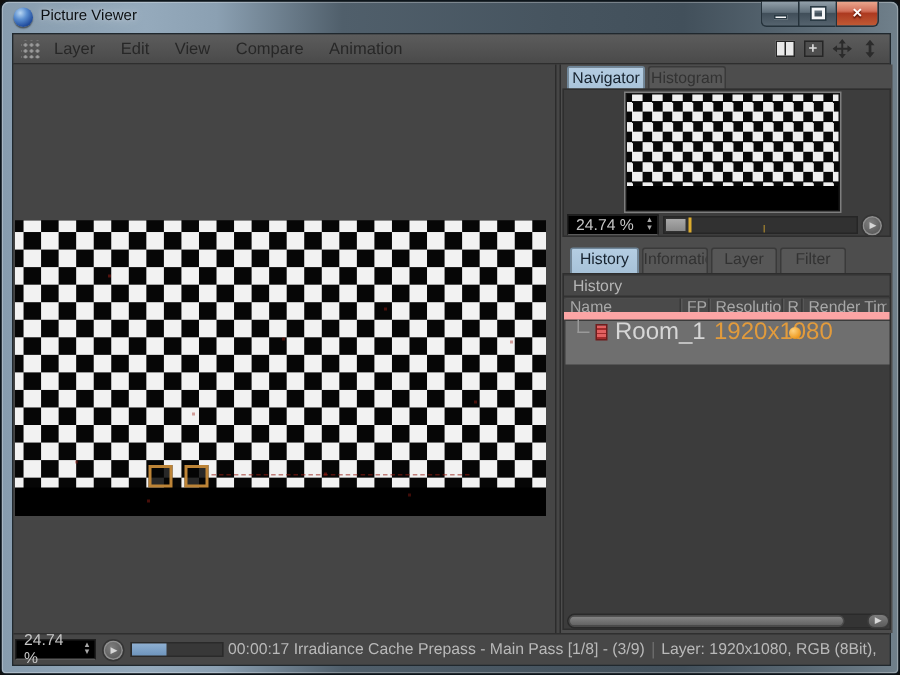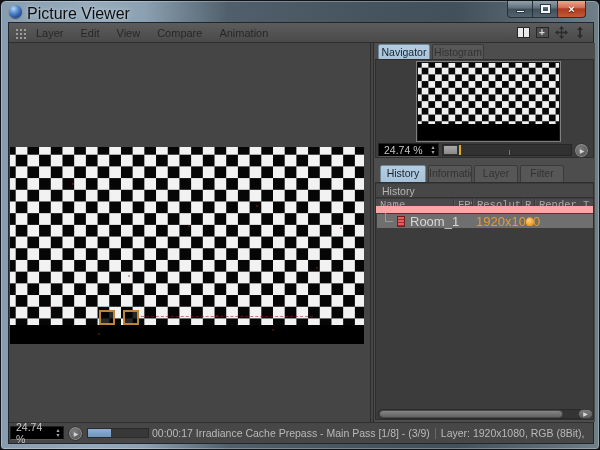--- a/index.html
+++ b/index.html
@@ -8,21 +8,21 @@
   .window { position:absolute; left:0; top:0; width:600px; height:450px;
     border-radius:6px 6px 4px 4px; border:1px solid #0d151b;
     background:linear-gradient(90deg,#879cae 0%,#95aabc 16%,#8ba0b2 24%,#505f6b 38%,#46545f 62%,#42505b 76%,#5a6974 90%,#70808b 100%);
     box-shadow:inset 0 0 0 1px rgba(255,255,255,.28); }
 
   
   .titlebar { position:absolute; left:0; top:0; right:0; height:21px; }
   .app-icon { position:absolute; left:8px; top:4px; width:13px; height:13px; border-radius:50%;
     background:radial-gradient(circle at 35% 28%, #b8d6f2 0%, #5a8ed0 35%, #2450a0 70%, #122c66 100%);
     box-shadow:0 1px 1px rgba(0,0,0,.5); }
-  .title-text { position:absolute; left:26px; top:4px; font-size:16px; color:#0b0f12;
+  .title-text { position:absolute; left:26px; top:4px; font-size:10px; color:#0b0f12;
     text-shadow:0 0 8px rgba(255,255,255,.5), 0 0 3px rgba(255,255,255,.4); }
   .winbtns { position:absolute; right:13px; top:0; display:flex; }
   .winbtn { height:17px; border:1px solid #25323b; border-top:none; display:flex; align-items:center; justify-content:center; }
   .winbtn-min, .winbtn-max { width:25px; background:linear-gradient(180deg,#93a1ab 0%,#5f6e79 45%,#414f5a 50%,#55636e 100%); }
   .winbtn-min { border-radius:0 0 0 4px; border-right:none; }
   .winbtn-max { border-right:none; }
   .winbtn-close { width:29px; border-radius:0 0 4px 0;
     background:linear-gradient(180deg,#eba88f 0%,#d2705a 40%,#ad3a20 50%,#c05a35 100%); }
   .glyph-min { width:9px; height:3px; background:#f4f6f8; border:1px solid #2a3a44; margin-top:5px; }
   .glyph-max { width:9px; height:8px; border:2px solid #f4f6f8; outline:1px solid #2a3a44; }
@@ -99,28 +99,28 @@
     border:1px solid #353535; box-shadow:inset 0 0 0 1px #8f8f8f;
     display:flex; align-items:center; justify-content:center; }
   .roundbtn span { font-size:6px; color:#d6d6d6; line-height:1; margin-left:1px; }
   .nav-play { left:198px; top:83px; }
 
   .histpanel { position:absolute; left:1px; top:139px; width:219px; height:238px; background:#3c3c3c;
     border:1px solid #2e2e2e; }
   .hist-title { position:absolute; left:0; top:1px; width:217px; height:14px; background:#474747;
     border-bottom:1px solid #323232; font-size:10.5px; color:#b5b5b5; padding-left:6px; line-height:14px; }
   .hist-header { position:absolute; left:0; top:16px; width:217px; height:14px; background:#4a4a4a;
-    border-bottom:7px solid #fca5a5; display:flex; font-size:10.5px; color:#a8a8a8; line-height:13px;font-family:Liberation Mono, monospace; }
+    border-bottom:5px solid #fca5a5; display:flex; font-size:10.5px; color:#a8a8a8; line-height:13px; }
   .hcol { border-right:1px solid #393939; box-shadow:1px 0 0 #585858; padding-left:4px;
     overflow:hidden; white-space:nowrap; }
   .hcol-name { width:78px; } .hcol-fps { width:19px; } .hcol-res { width:49px; }
   .hcol-r { width:13px; padding-left:3px; } .hcol-time { width:56px; border-right:none; box-shadow:none; }
 
-  .hist-row { position:absolute; left:1px; top:31px; width:216px; height:14px; background:#6f6f6f;
-    font-size:13px; line-height:15px; }
+  .hist-row { position:absolute; left:1px; top:31px; width:216px; height:29px; background:#6f6f6f;
+    font-size:16px; line-height:15px; }
   .tree-elbow { position:absolute; left:8px; top:-1px; width:8px; height:9px;
     border-left:1px solid #9a9a9a; border-bottom:1px solid #9a9a9a; }
   .film-icon { position:absolute; left:20px; top:2px; width:8px; height:11px;
     background:repeating-linear-gradient(180deg,#e26060 0 2px,#a22c2c 2px 3px);
     border:1px solid #701d1d; }
   .row-name { position:absolute; left:33px; color:#d6d6d6; }
   .row-res { position:absolute; left:99px; color:#e29b3c; }
   .status-dot { position:absolute; left:149px; top:4px; width:8px; height:8px; border-radius:50%;
     background:radial-gradient(circle at 35% 30%, #ffd27e, #ee9a20 70%); }
 

